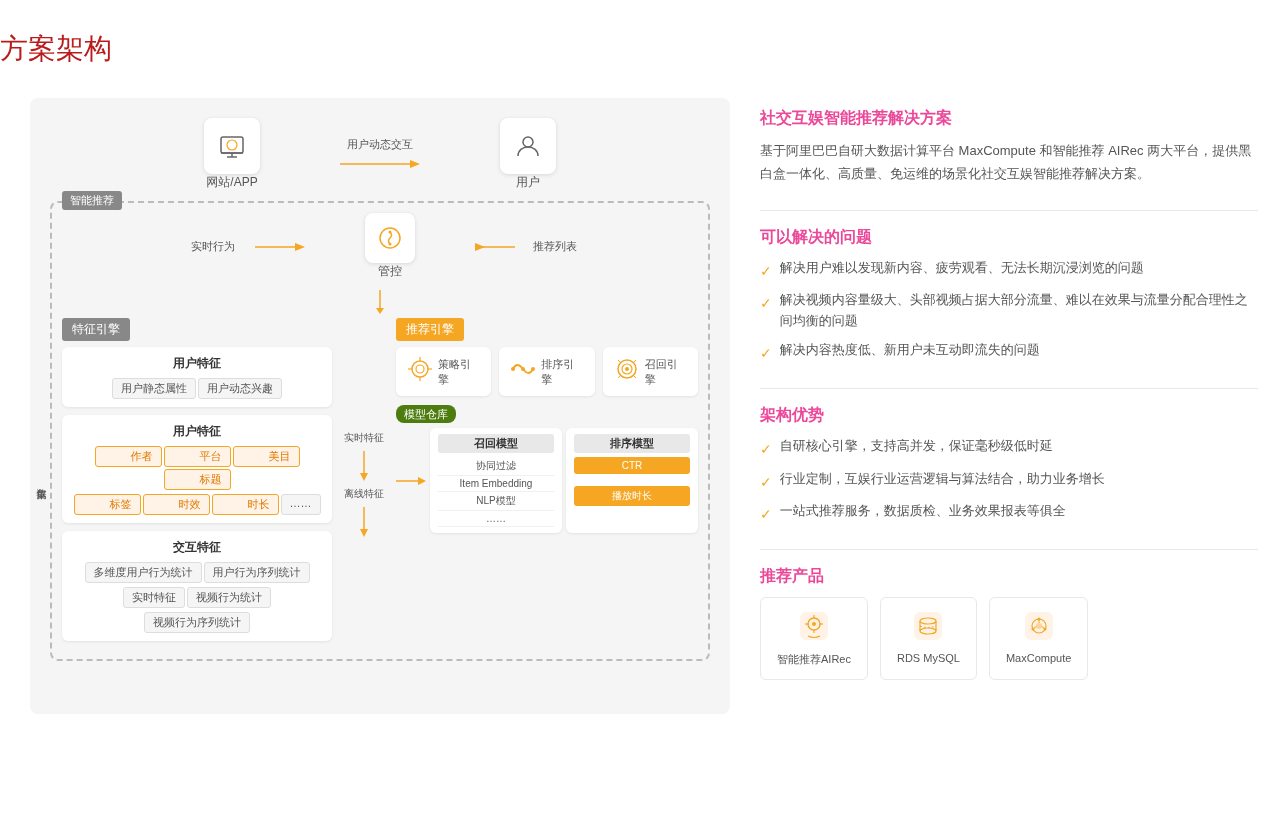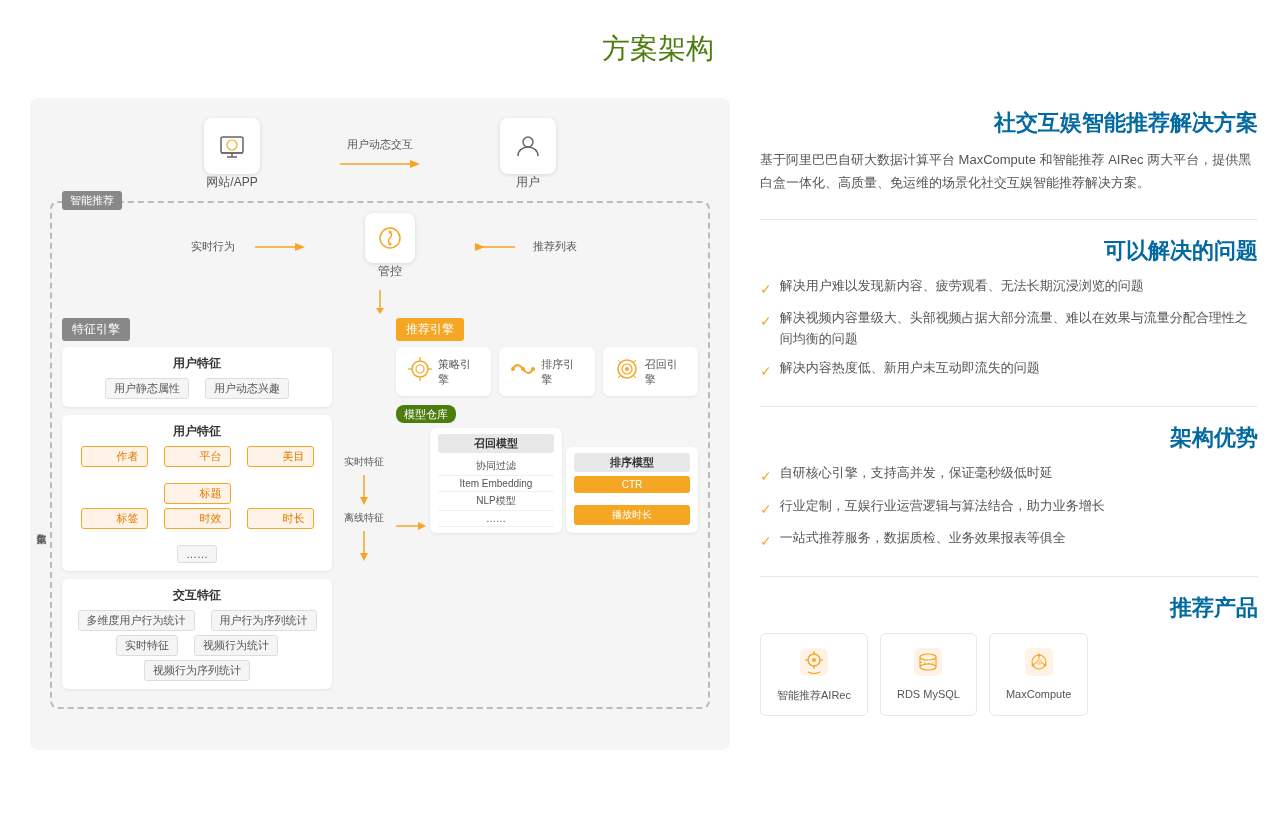--- a/index.html
+++ b/index.html
@@ -4,26 +4,25 @@
   <style>
     * { box-sizing: border-box; margin: 0; padding: 0; }
     body {
       font-family: "PingFang SC", "Microsoft YaHei", sans-serif;
       background: #fff;
       color: #333;
       width: 1288px;
       min-height: 813px;
     }
     .page-title {
-      text-align: center;
+      text-align: left;
       font-size: 28px;
       font-weight: 400;
       padding: 30px 0 20px;
-      color: #4d7c0f;
-      margin-left: 28px;
+      color: #b91c1c;
     }
     .main-content {
       display: flex;
       padding: 10px 30px 20px;
       gap: 30px;
     }
     
     .diagram-area {
       flex: 0 0 700px;
       background: #f5f5f5;
@@ -112,21 +111,21 @@
     }
     .card-title {
       font-size: 12px;
       font-weight: bold;
       text-align: center;
       margin-bottom: 6px;
       color: #333;
     }
     .tags-row {
       display: flex;
-      gap: 16px;
+      gap: 2px;
       flex-wrap: wrap;
       justify-content: center;
       text-align: center;
     }
     .tag {
       background: #f5f5f5;
       border: 1px solid #ddd;
       border-radius: 3px;
       font-size: 11px;
       padding: 2px 8px;
@@ -173,21 +172,20 @@
     }
     .rec-icon-label {
       font-size: 11px;
       color: #555;
     }
     
     .model-row {
       display: flex;
       gap: 4px;
       margin-top: 6px;
-      align-items: flex-end;
     }
     .model-box {
       background: #4d7c0f;
       color: #fff;
       font-size: 11px;
       padding: 3px 8px;
       border-radius: 8px;
       text-align: center;
     }
     .model-card {
@@ -224,25 +222,24 @@
     }
     
     .right-content {
       flex: 1;
       padding: 10px 0;
     }
     .right-section {
       margin-bottom: 24px;
     }
     .right-section-title {
-      font-size: 22px;
+      font-size: 16px;
       font-weight: bold;
-      color: #0369a1;
+      color: #ec4899;
       margin-bottom: 10px;
-      text-align: right;
     }
     .divider {
       border: none;
       border-top: 1px solid #e8e8e8;
       margin: 16px 0;
     }
     .right-desc {
       font-size: 13px;
       color: #555;
       line-height: 1.8;

